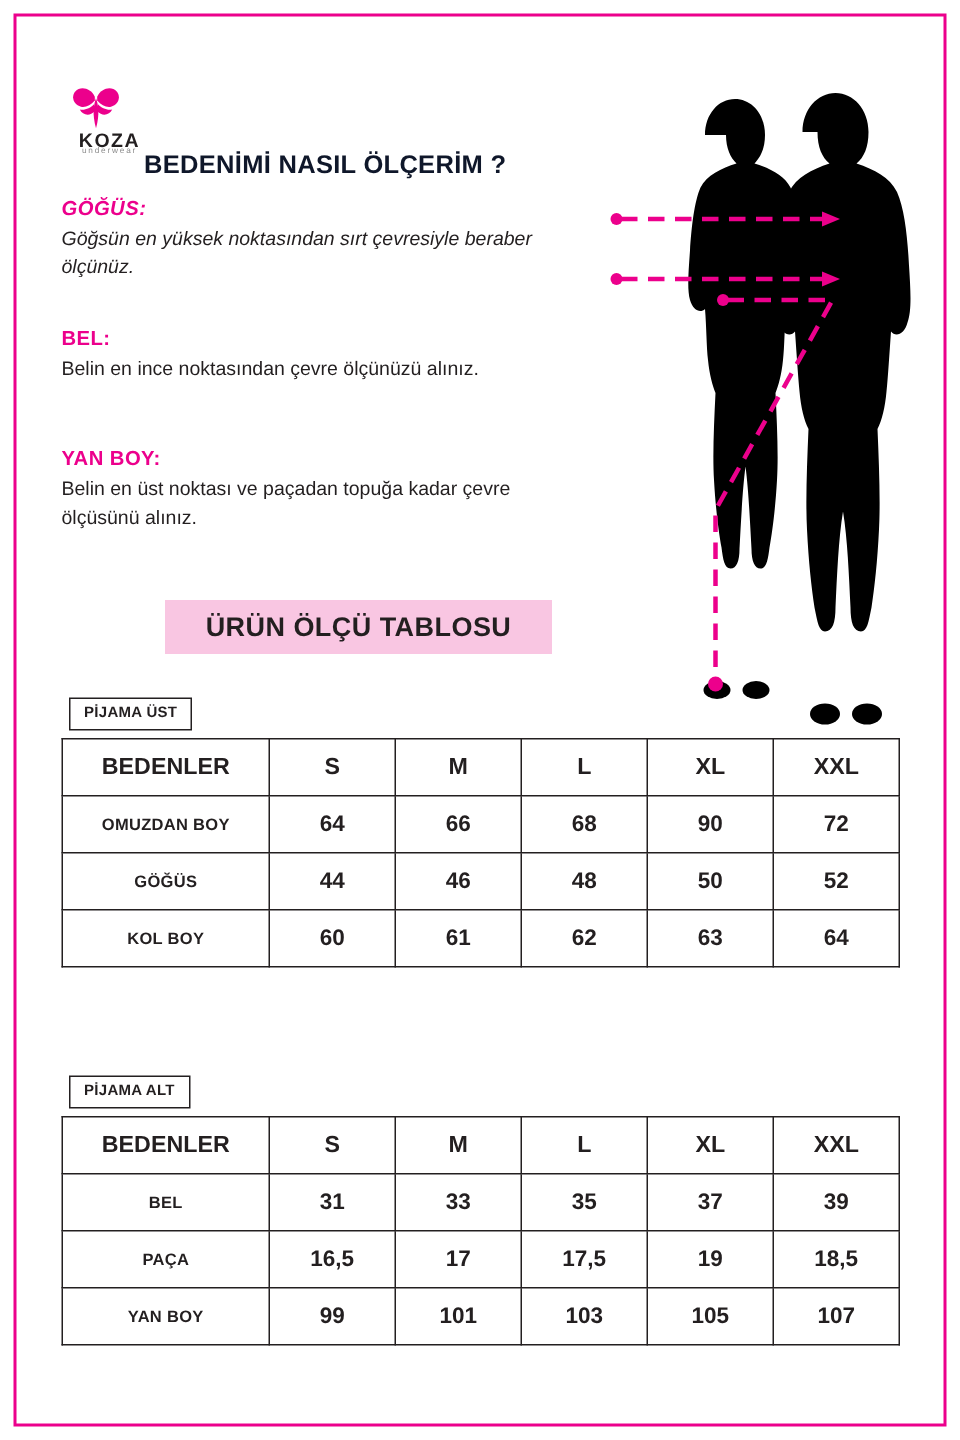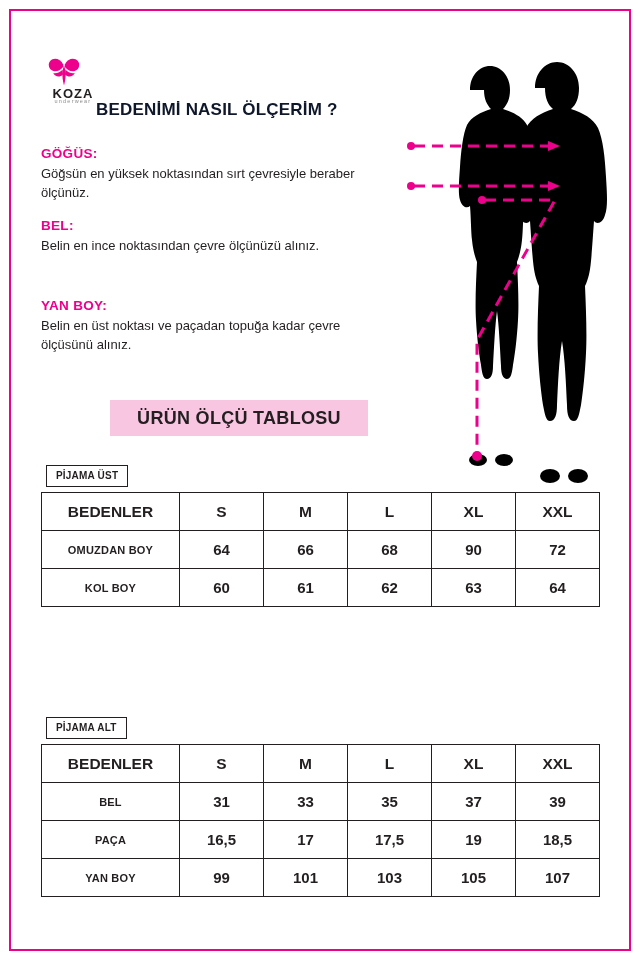--- a/index.html
+++ b/index.html
@@ -75,21 +75,21 @@
     font-weight: bold;
     color: #ec008c;
     letter-spacing: 0.3px;
     margin-bottom: 4px;
   }
   .def-body {
     font-size: 13px;
     color: #231f20;
     line-height: 1.45;
   }
-  #def-0 { top: 146px; }
+  #def-0 { top: 131px; font-style: italic; }
   #def-1 { top: 218px; }
   #def-2 { top: 298px; }
 
   
   .banner {
     position: absolute;
     left: 110px; top: 400px;
     width: 258px; height: 36px;
     background: #f9c6e2;
     display: flex;
@@ -272,20 +272,28 @@
       <tbody>
         <tr>
           <td class="rowhead">OMUZDAN BOY</td>
           <td class="val">64</td>
           <td class="val">66</td>
           <td class="val">68</td>
           <td class="val">90</td>
           <td class="val">72</td>
         </tr>
         <tr>
+          <td class="rowhead">GÖĞÜS</td>
+          <td class="val">44</td>
+          <td class="val">46</td>
+          <td class="val">48</td>
+          <td class="val">50</td>
+          <td class="val">52</td>
+        </tr>
+        <tr>
           <td class="rowhead">KOL BOY</td>
           <td class="val">60</td>
           <td class="val">61</td>
           <td class="val">62</td>
           <td class="val">63</td>
           <td class="val">64</td>
         </tr>
       </tbody>
     </table>
   </div>

